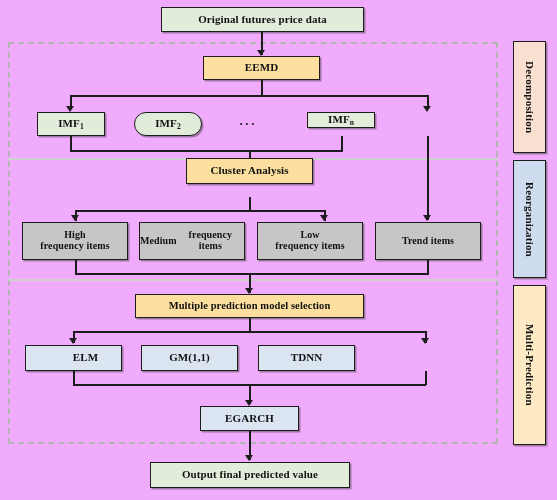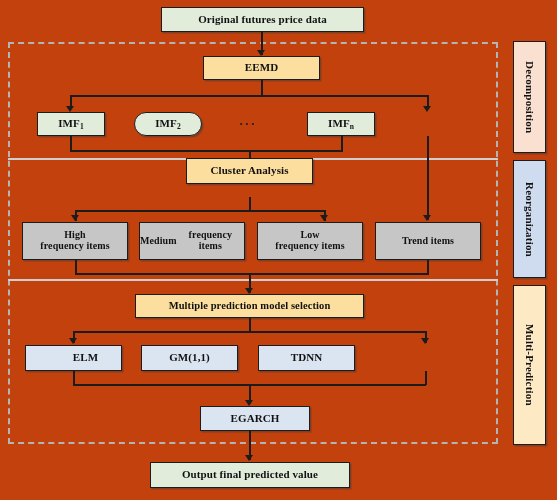--- a/index.html
+++ b/index.html
@@ -3,21 +3,21 @@
 <meta charset="utf-8">
 <style>
   html,body{margin:0;padding:0;background:#ffffff;}
   body{
     font-family:"Liberation Serif","DejaVu Serif",serif;
     -webkit-font-smoothing:antialiased;
   }
   #canvas{
     position:relative;
     width:557px;height:500px;
-    background:#c2410c;
+    background:#f0abfc;
     overflow:hidden;
   }
 
   
   .node{
     position:absolute;
     box-sizing:border-box;
     border:1.6px solid #1c1c1c;
     display:flex;align-items:center;justify-content:center;
     text-align:center;
@@ -114,21 +114,21 @@
   <div class="ln vln" style="left:427px;top:95px;height:14px;"></div>
   <div class="arrow" style="left:423.3px;top:106px;"></div>
 
   <div class="node green f11" style="left:37px;top:112px;width:68px;height:24px;">
     <span><span>IMF</span><sub>1</sub></span>
   </div>
   <div class="node green f11" style="left:134px;top:112px;width:68px;height:24px;border-radius:12px;">
     <span><span>IMF</span><sub>2</sub></span>
   </div>
   <div class="dots" style="left:239px;top:116px;">···</div>
-  <div class="node green f11" style="left:307px;top:112px;width:68px;height:24px;">
+  <div class="node green f11" style="left:307px;top:112px;width:68px;height:16px;">
     <span><span>IMF</span><sub>n</sub></span>
   </div>
 
   <div class="ln vln" style="left:70px;top:136px;height:15px;"></div>
   <div class="ln vln" style="left:341px;top:136px;height:15px;"></div>
   <div class="ln hln" style="left:70px;top:150px;width:273px;"></div>
   <div class="ln vln" style="left:249px;top:150px;height:22px;"></div>
   <div class="arrow" style="left:245.3px;top:167px;"></div>
 
   <div class="ln vln" style="left:427px;top:136px;height:84px;"></div>
@@ -187,21 +187,21 @@
   <div class="node blue f11" style="left:258px;top:345px;width:97px;height:26px;">
     <span>TDNN</span>
   </div>
 
   <div class="ln vln" style="left:73px;top:371px;height:14px;"></div>
   <div class="ln vln" style="left:425px;top:371px;height:14px;"></div>
   <div class="ln hln" style="left:73px;top:384px;width:353px;"></div>
   <div class="ln vln" style="left:249px;top:384px;height:20px;"></div>
   <div class="arrow" style="left:245.3px;top:400px;"></div>
 
-  <div class="node blue f11" style="left:200px;top:406px;width:110px;height:25px;">
+  <div class="node blue f11" style="left:200px;top:406px;width:99px;height:25px;">
     <span>EGARCH</span>
   </div>
 
   <div class="ln vln" style="left:249px;top:431px;height:29px;"></div>
   <div class="arrow" style="left:245.3px;top:455px;"></div>
 
   <div class="node green f11" style="left:150px;top:462px;width:200px;height:26px;">
     <span>Output final predicted value</span>
   </div>
 

